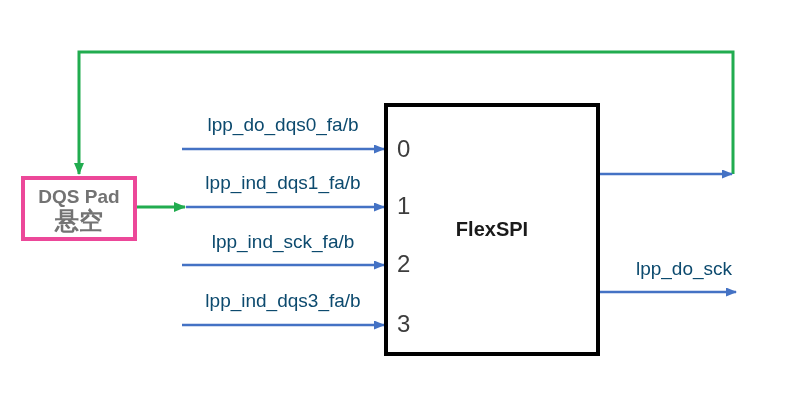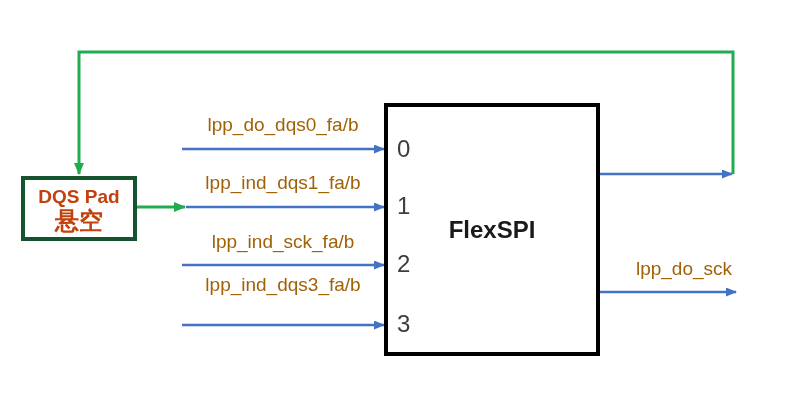--- a/index.html
+++ b/index.html
@@ -12,21 +12,21 @@
     overflow: hidden;
   }
   .wires {
     position: absolute;
     left: 0; top: 0;
     width: 800px; height: 407px;
   }
   .sig-label {
     position: absolute;
     font-size: 19px;
-    color: #a16207;
+    color: #0c4a6e;
     text-align: center;
     line-height: 22px;
     white-space: nowrap;
   }
   .port-num {
     position: absolute;
     font-size: 24px;
     color: #3d3d3d;
     line-height: 24px;
   }
@@ -37,35 +37,35 @@
     border: 4px solid #000000;
     background: #ffffff;
   }
   .flexspi-title {
     position: absolute;
     left: 384px; top: 103px;
     width: 216px; height: 253px;
     display: flex;
     align-items: center;
     justify-content: center;
-    font-size: 24px;
+    font-size: 20px;
     font-weight: bold;
     color: #1a1a1a;
   }
   .dqs-box {
     position: absolute;
     left: 21px; top: 176px;
     width: 108px; height: 57px;
-    border: 4px solid #14532d;
+    border: 4px solid #ec4899;
     background: #ffffff;
     display: flex;
     flex-direction: column;
     align-items: center;
     justify-content: center;
-    color: #c2410c;
+    color: #737373;
     font-weight: bold;
   }
   .dqs-line1 { font-size: 19px; line-height: 24px; }
   .dqs-line2 { font-size: 24px; line-height: 24px; }
 </style>
 </head>
 <body>
 
 <div class="canvas">
 
@@ -101,17 +101,17 @@
   <div class="flexspi-title">FlexSPI</div>
 
   <div class="port-num" style="left:397px; top:137px;">0</div>
   <div class="port-num" style="left:397px; top:194px;">1</div>
   <div class="port-num" style="left:397px; top:252px;">2</div>
   <div class="port-num" style="left:397px; top:312px;">3</div>
 
   <div class="sig-label" style="left:182px; top:114px; width:202px;">lpp_do_dqs0_fa/b</div>
   <div class="sig-label" style="left:182px; top:172px; width:202px;">lpp_ind_dqs1_fa/b</div>
   <div class="sig-label" style="left:182px; top:231px; width:202px;">lpp_ind_sck_fa/b</div>
-  <div class="sig-label" style="left:182px; top:274px; width:202px;">lpp_ind_dqs3_fa/b</div>
+  <div class="sig-label" style="left:182px; top:290px; width:202px;">lpp_ind_dqs3_fa/b</div>
 
   <div class="sig-label" style="left:600px; top:258px; width:136px;margin-left:16px;">lpp_do_sck</div>
 
 </div>
 
 </body></html>

